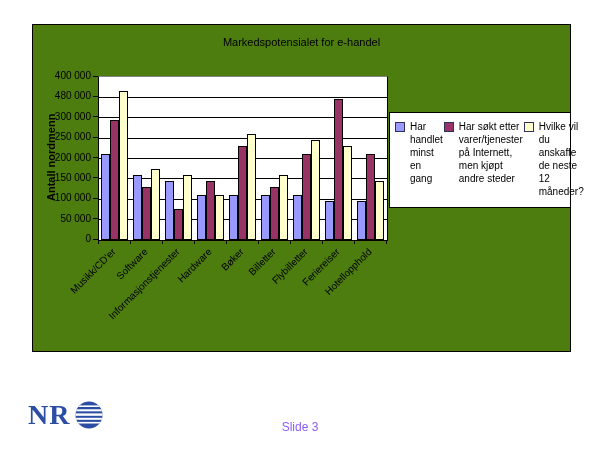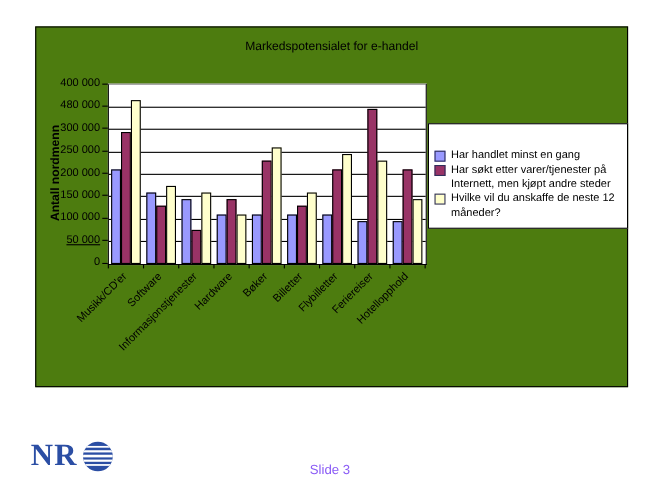--- a/index.html
+++ b/index.html
@@ -19,21 +19,21 @@
         background:#fff;}
   .gridline{position:absolute;left:0;width:100%;height:1px;background:#000;}
   .bar{position:absolute;bottom:0;width:7px;border:1px solid #000;box-sizing:content-box;}
   .ytick-label{position:absolute;width:58px;left:0;text-align:right;font-size:10px;line-height:10px;}
   .ytick-mark{position:absolute;width:5px;height:1px;background:#000;}
   .xtick-mark{position:absolute;width:1px;height:4px;background:#000;}
   .cat-label{position:absolute;width:140px;text-align:right;font-size:10px;line-height:11px;
              transform:rotate(-45deg);transform-origin:100% 0%;}
   .legend{position:absolute;left:356px;top:87px;width:182px;height:96px;
           box-sizing:border-box;border:1px solid #000;background:#fff;
-          display:flex;flex-direction:column;justify-content:flex-end;
+          display:flex;justify-content:space-between;
           padding:7px 4px;}
   .legend-entry{display:flex;align-items:flex-start;}
   .legend-swatch{flex:0 0 auto;width:8px;height:8px;border:1px solid #30305c;margin:2px 5px 0 1px;}
   .legend-label{font-size:10px;line-height:13px;}
   
   .footer{position:absolute;left:0;top:420px;width:100%;text-align:center;font-size:12px;}
   .logo{position:absolute;left:28px;top:400px;display:flex;align-items:flex-end;}
   .logo-text{font-family:"Liberation Serif","DejaVu Serif",serif;font-weight:bold;
              font-size:28px;line-height:30px;letter-spacing:1px;}
   .logo-globe{margin-left:4px;width:30px;height:30px;}
@@ -91,21 +91,21 @@
           <div class="legend-swatch" style="background: rgb(153, 51, 102);"></div>
           <div class="legend-label">Har søkt etter varer/tjenester på Internett, men kjøpt andre steder</div>
         </div>
         <div class="legend-entry">
           <div class="legend-swatch" style="background: rgb(255, 255, 204);"></div>
           <div class="legend-label">Hvilke vil du anskaffe de neste 12 måneder?</div>
         </div>
       </div>
   <div class="ytick-label" style="top: 209px;">0</div>
       <div class="ytick-mark" style="left: 60px; top: 213.5px;"></div>
-      <div class="ytick-label" style="top: 188.625px; text-decoration: underline;">50 000</div>
+      <div class="ytick-label" style="top: 188.625px;">50 000</div>
       <div class="ytick-mark" style="left: 60px; top: 193.125px;"></div>
       <div class="ytick-label" style="top: 168.25px;">100 000</div>
       <div class="ytick-mark" style="left: 60px; top: 172.75px;"></div>
       <div class="ytick-label" style="top: 147.875px;">150 000</div>
       <div class="ytick-mark" style="left: 60px; top: 152.375px;"></div>
       <div class="ytick-label" style="top: 127.5px;">200 000</div>
       <div class="ytick-mark" style="left: 60px; top: 132px;"></div>
       <div class="ytick-label" style="top: 107.125px;">250 000</div>
       <div class="ytick-mark" style="left: 60px; top: 111.625px;"></div>
       <div class="ytick-label" style="top: 86.75px;">300 000</div>

